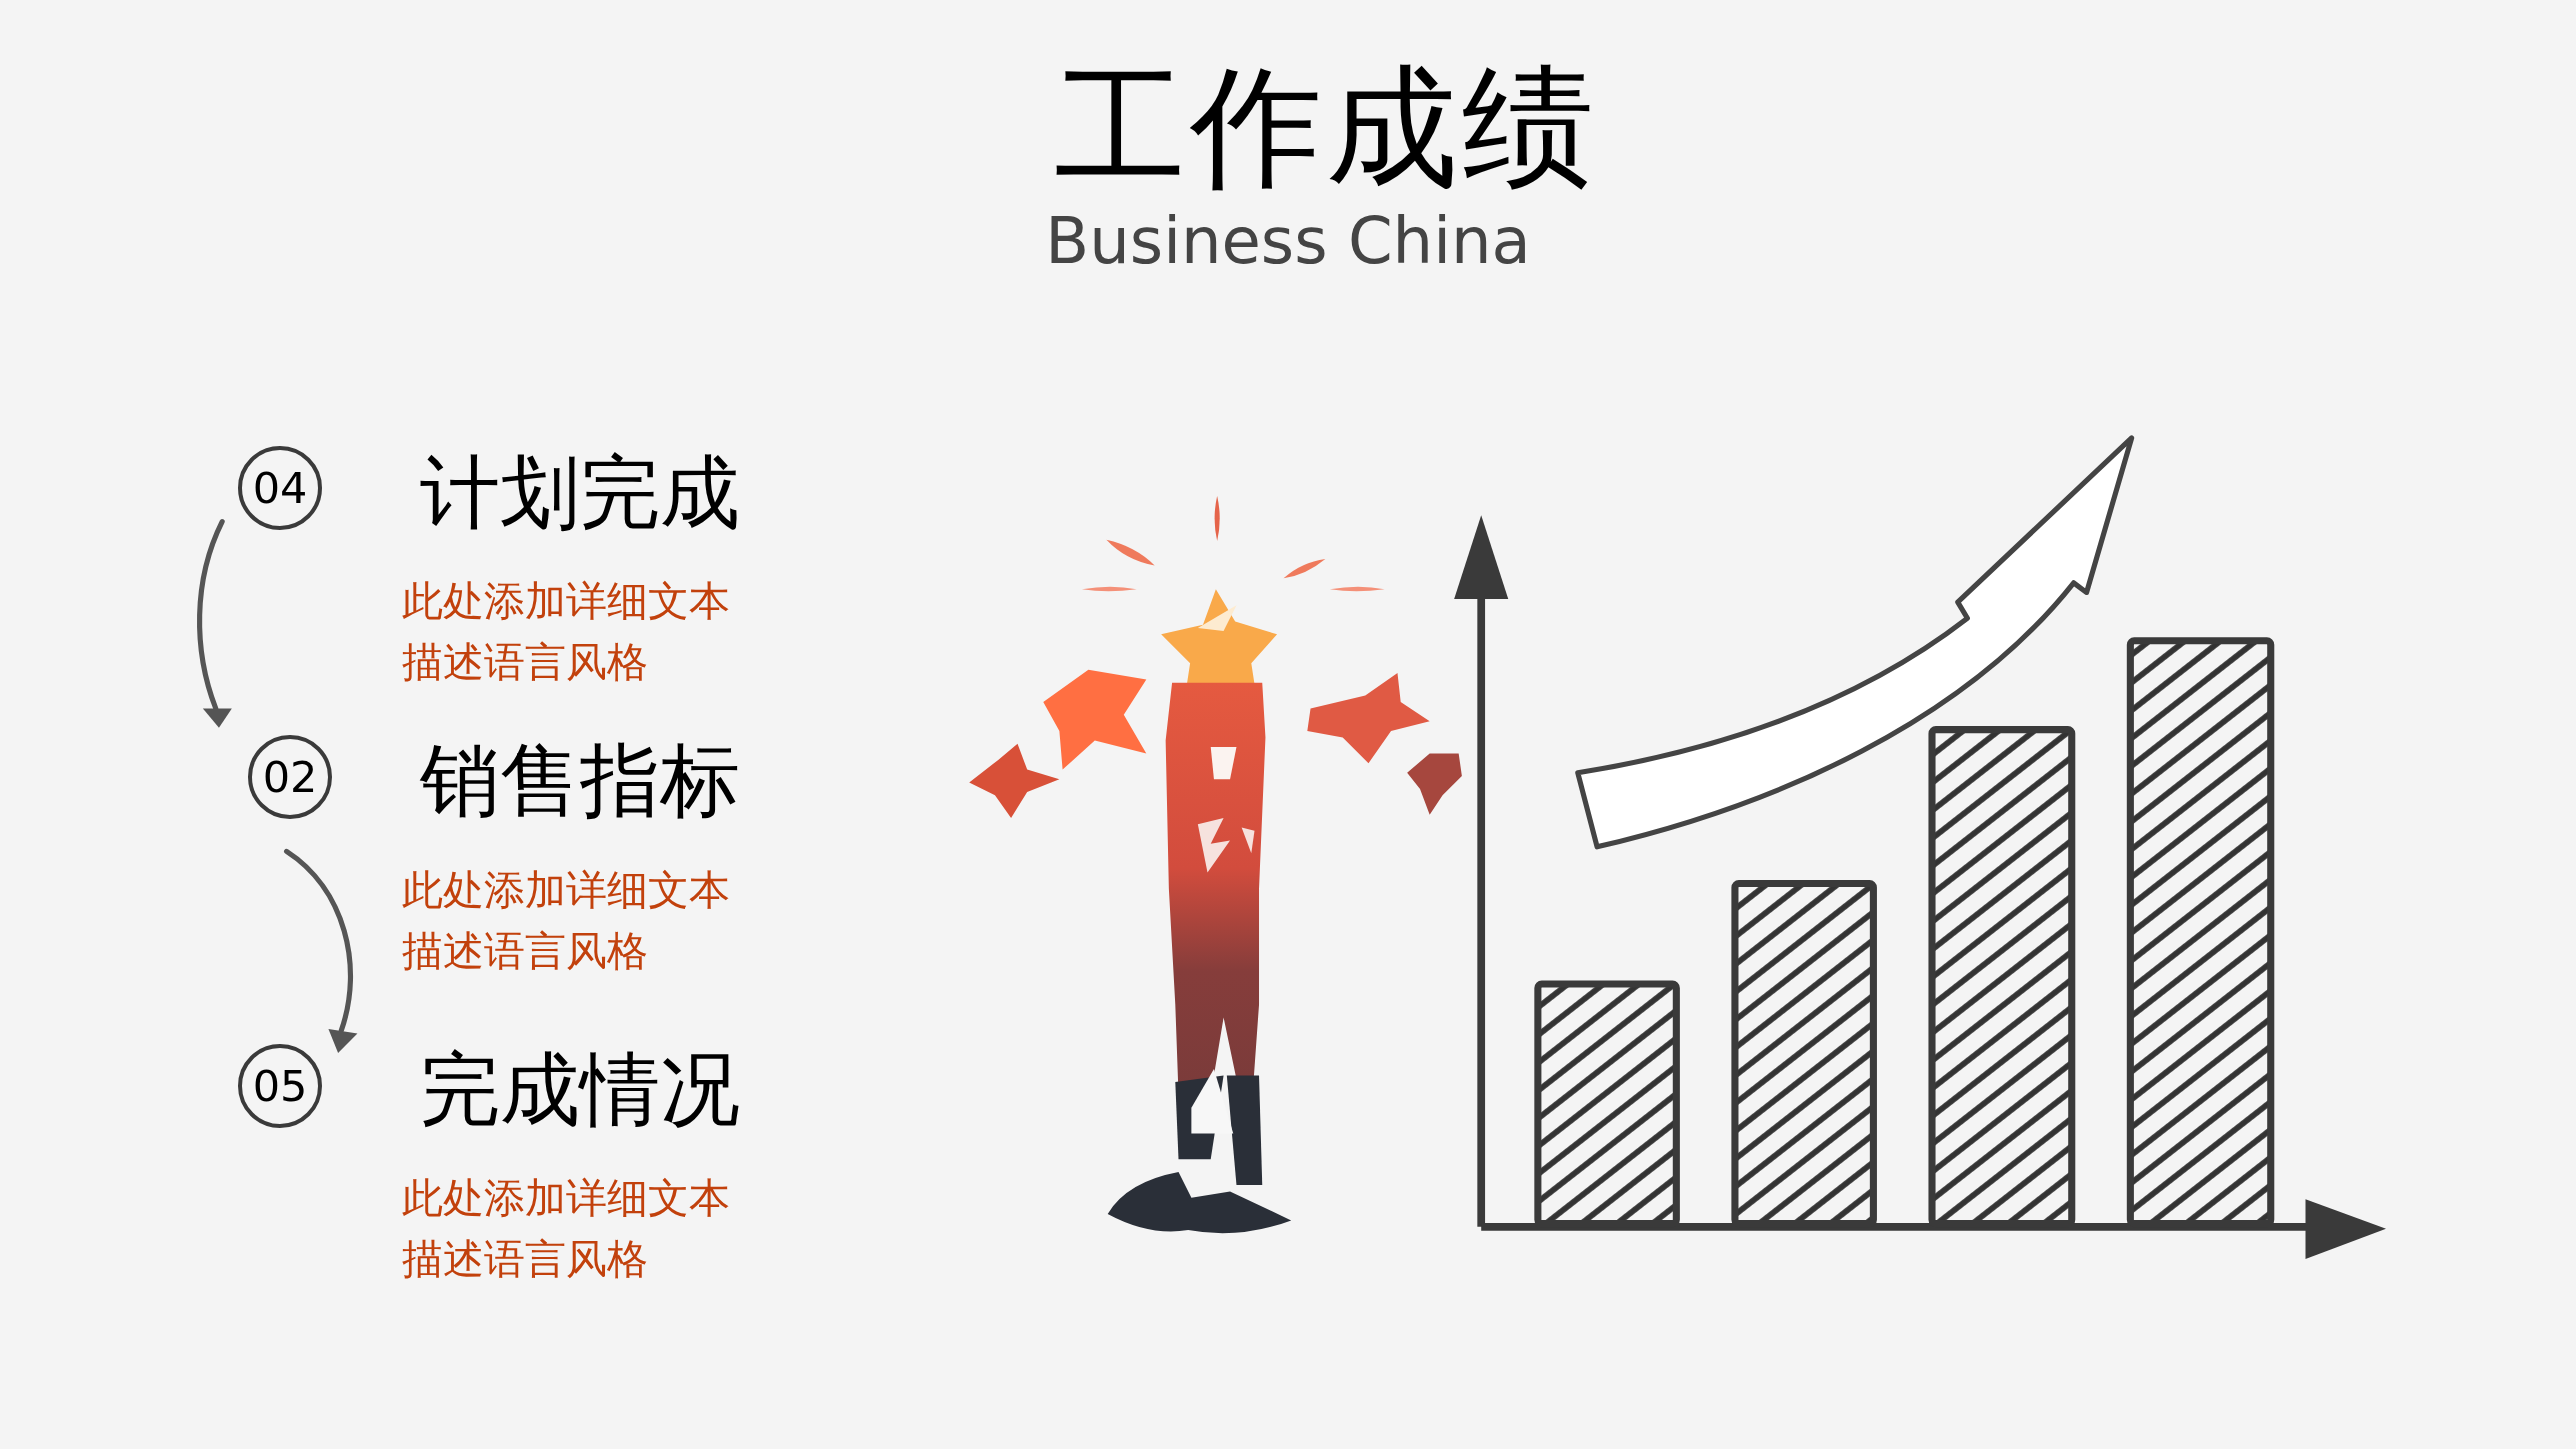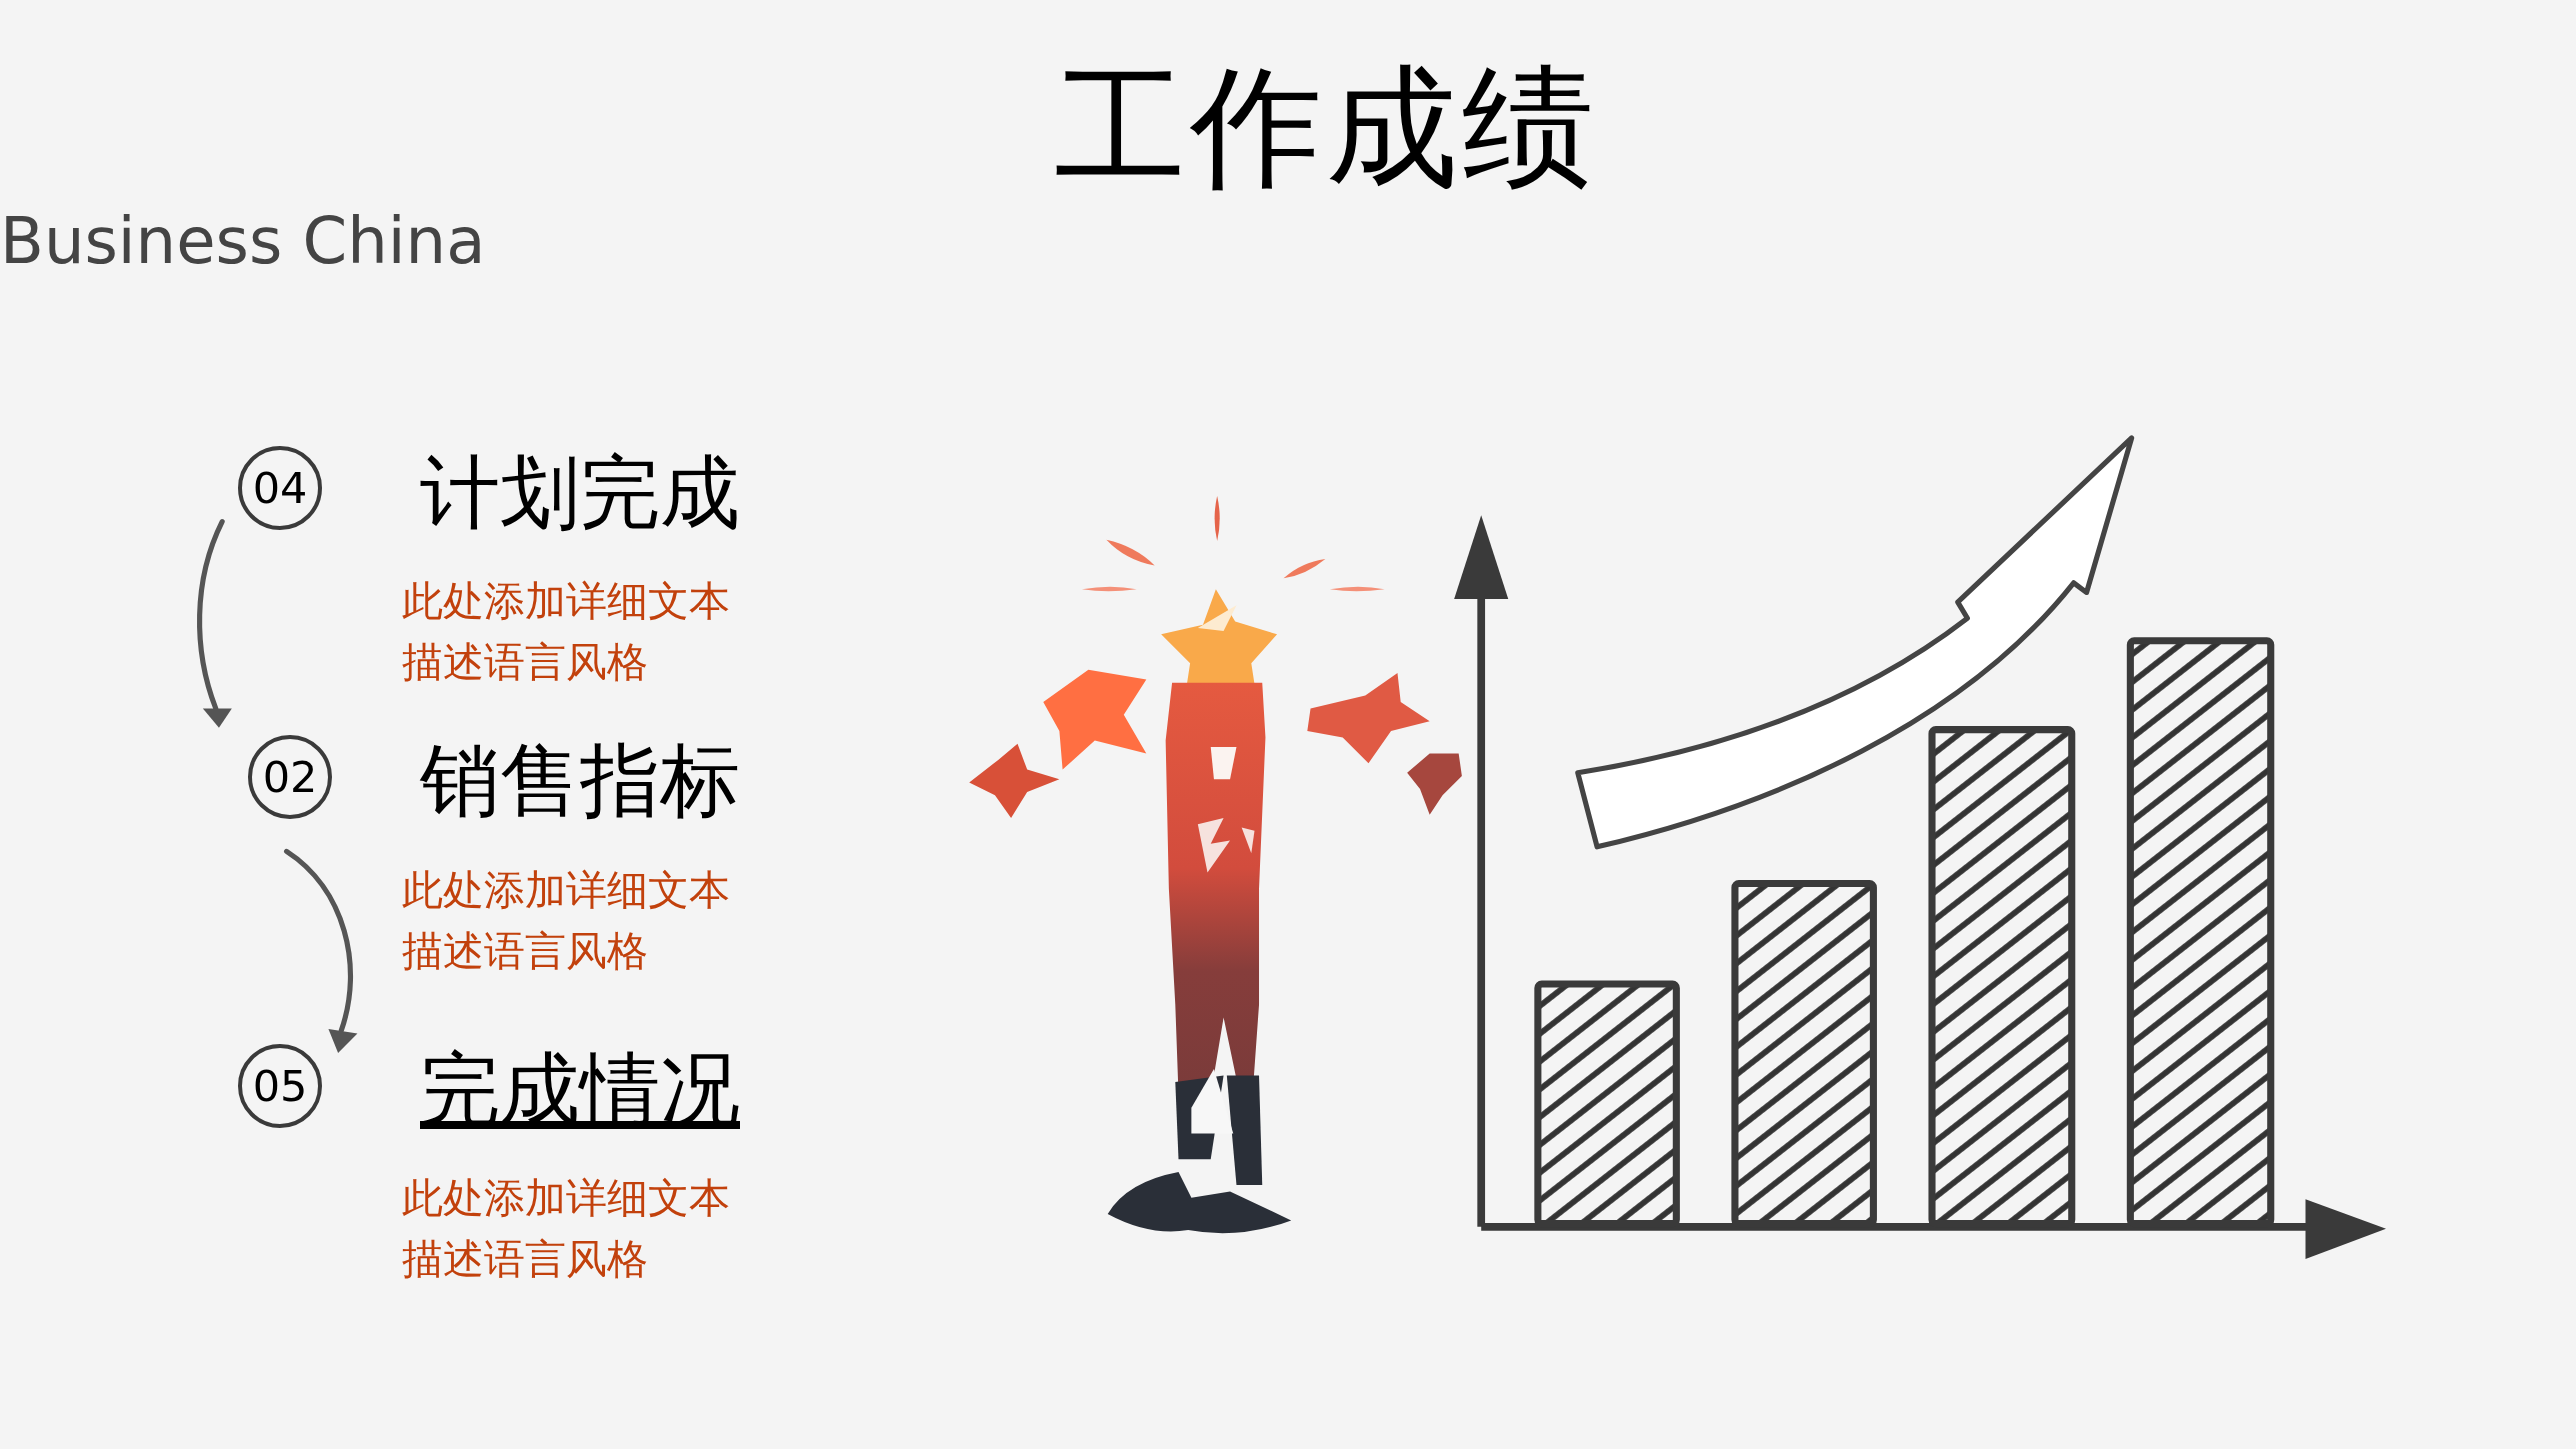--- a/index.html
+++ b/index.html
@@ -1,18 +1,18 @@
 <!DOCTYPE html>
 <html style="font-size:10.3px"><head>
 <meta charset="utf-8">
 <style>
   html,body{margin:0;padding:0;}
   body{width:2576px;height:1449px;position:relative;overflow:hidden;background:#f4f4f4;font-family:"DejaVu Sans","Liberation Sans",sans-serif;}
   .title{position:absolute;left:0;width:2576px;top:61px;text-align:center;font-size:132px;color:#000;letter-spacing:3.9px;line-height:1;margin-left:38px;}
-  .subtitle{position:absolute;left:0;width:2576px;top:209px;font-size:64px;color:#444;line-height:1;}
+  .subtitle{position:absolute;left:0;width:2576px;top:209px;text-align:center;font-size:64px;color:#444;line-height:1;}
   .circle{position:absolute;width:84px;height:84px;border:4.5px solid #3a3a3a;border-radius:50%;display:flex;align-items:center;justify-content:center;font-size:43px;color:#000;box-sizing:border-box;}
   .heading{position:absolute;left:420px;font-size:80px;color:#000;line-height:1;}
   .desc{position:absolute;left:402px;font-size:41px;color:#c2410c;line-height:61px;}
   svg{position:absolute;left:0;top:0;}
 </style>
 </head>
 <body>
 
 <div class="title">工作成绩</div>
 <div class="subtitle">Business China</div>
@@ -25,21 +25,21 @@
 </div>
 
 <div class="circle" style="left:248px;top:735px;">02</div>
 <div class="heading" style="top:741px;">销售指标</div>
 <div class="desc" style="top:860px;">
   <div>此处添加详细文本</div>
   <div>描述语言风格</div>
 </div>
 
 <div class="circle" style="left:238px;top:1044px;">05</div>
-<div class="heading" style="top:1050px;text-decoration:underline;">完成情况</div>
+<div class="heading" style="top:1050px;">完成情况</div>
 <div class="desc" style="top:1168px;">
   <div>此处添加详细文本</div>
   <div>描述语言风格</div>
 </div>
 
 <svg width="2576" height="1449" viewBox="0 0 4000 2250">
   <defs>
     <pattern id="hatch" width="34" height="34" patternUnits="userSpaceOnUse" patternTransform="rotate(-38)">
       <line x1="0" y1="17" x2="34" y2="17" stroke="#333" stroke-width="9"></line>
     </pattern>

